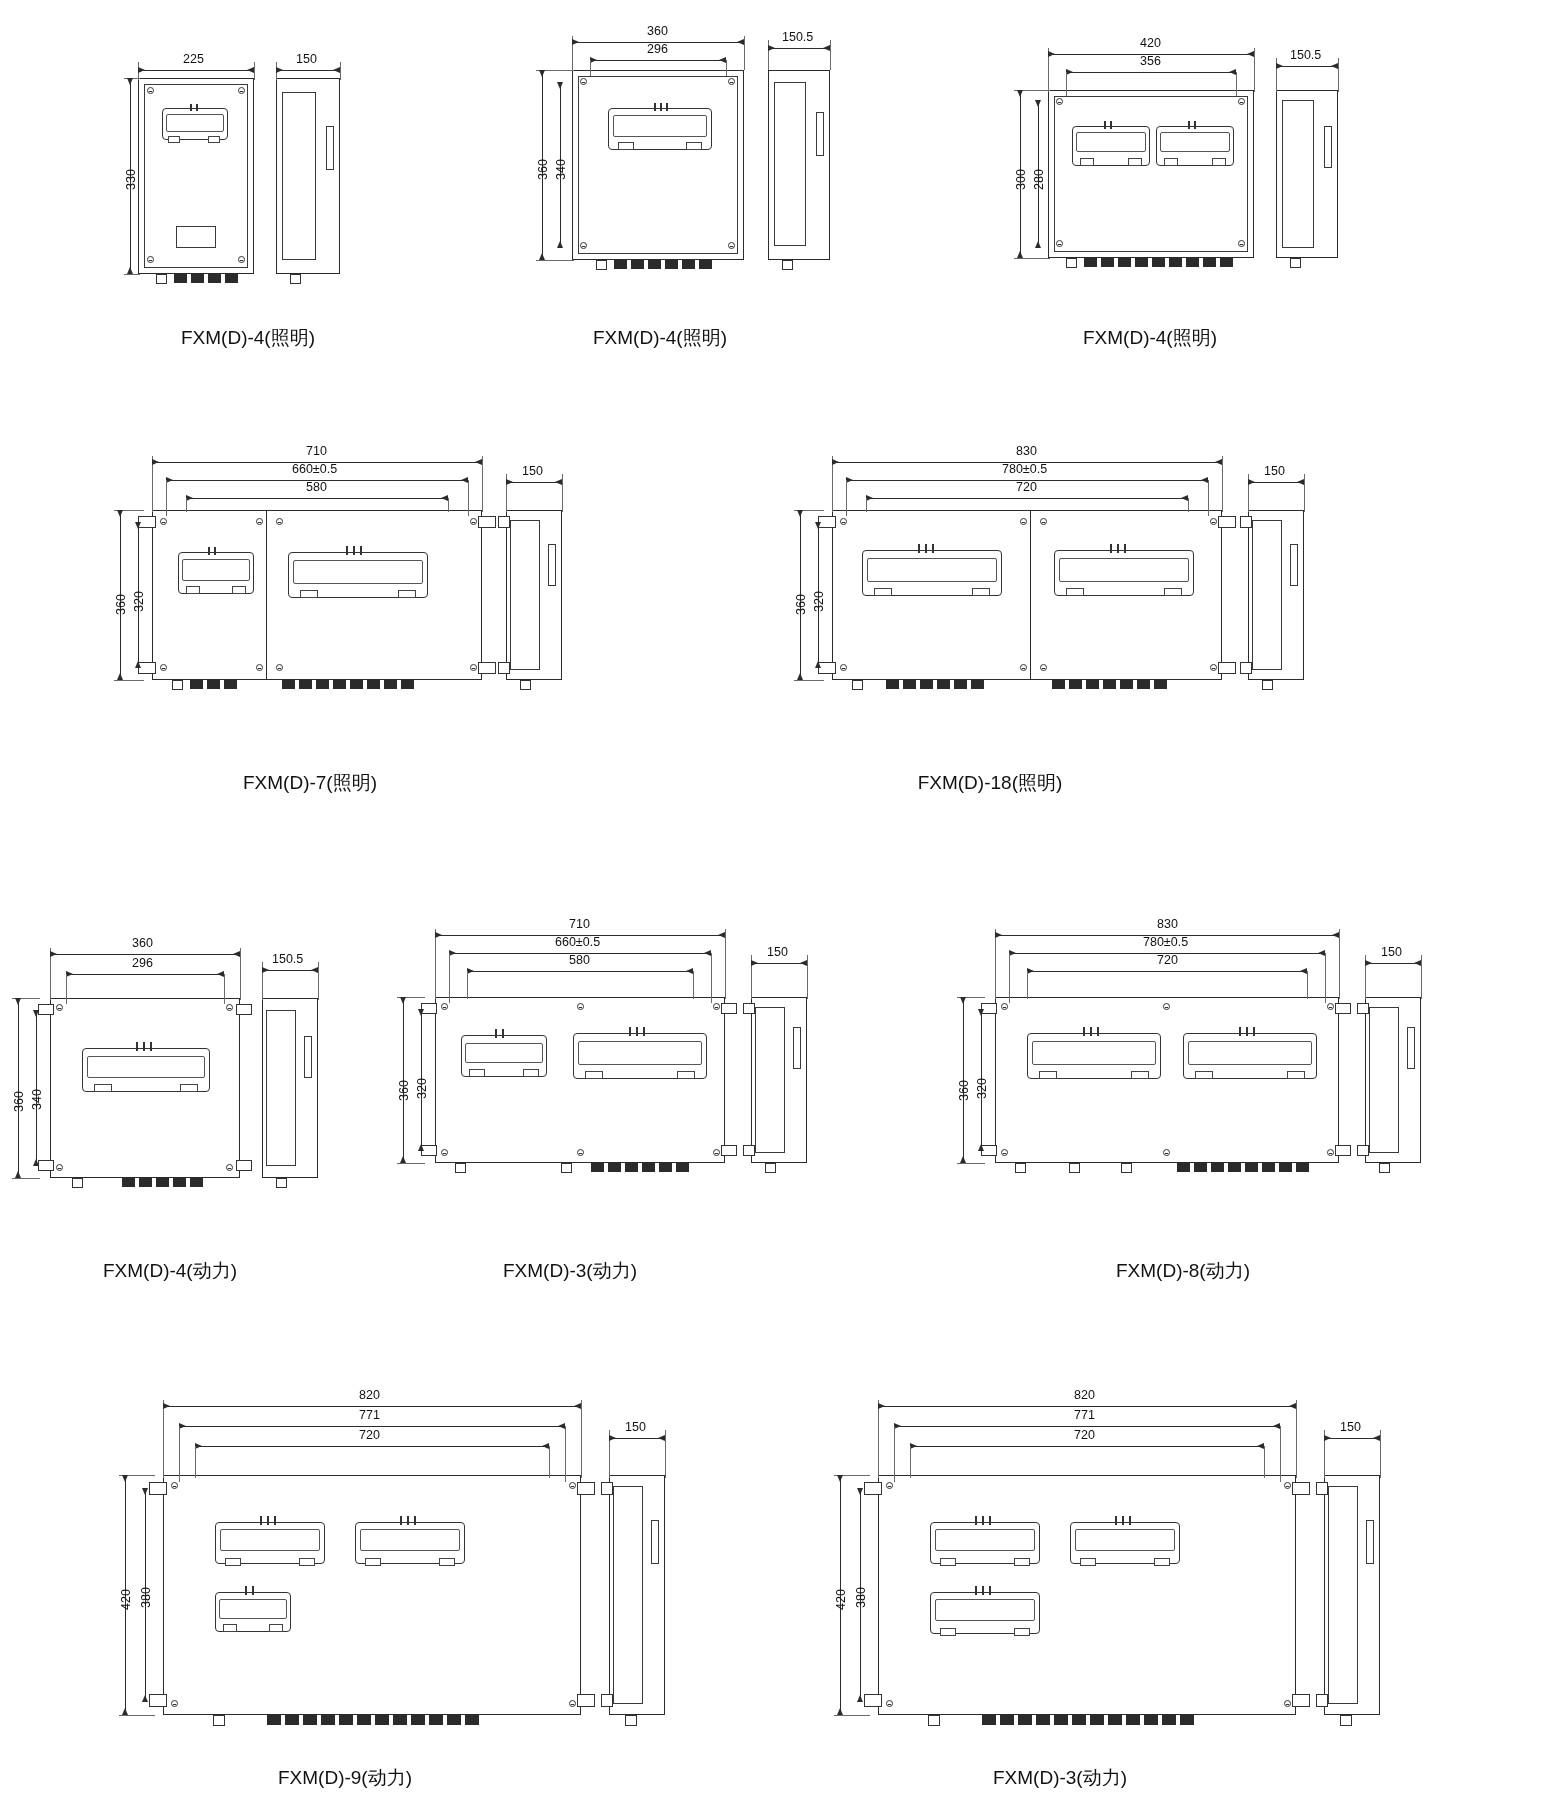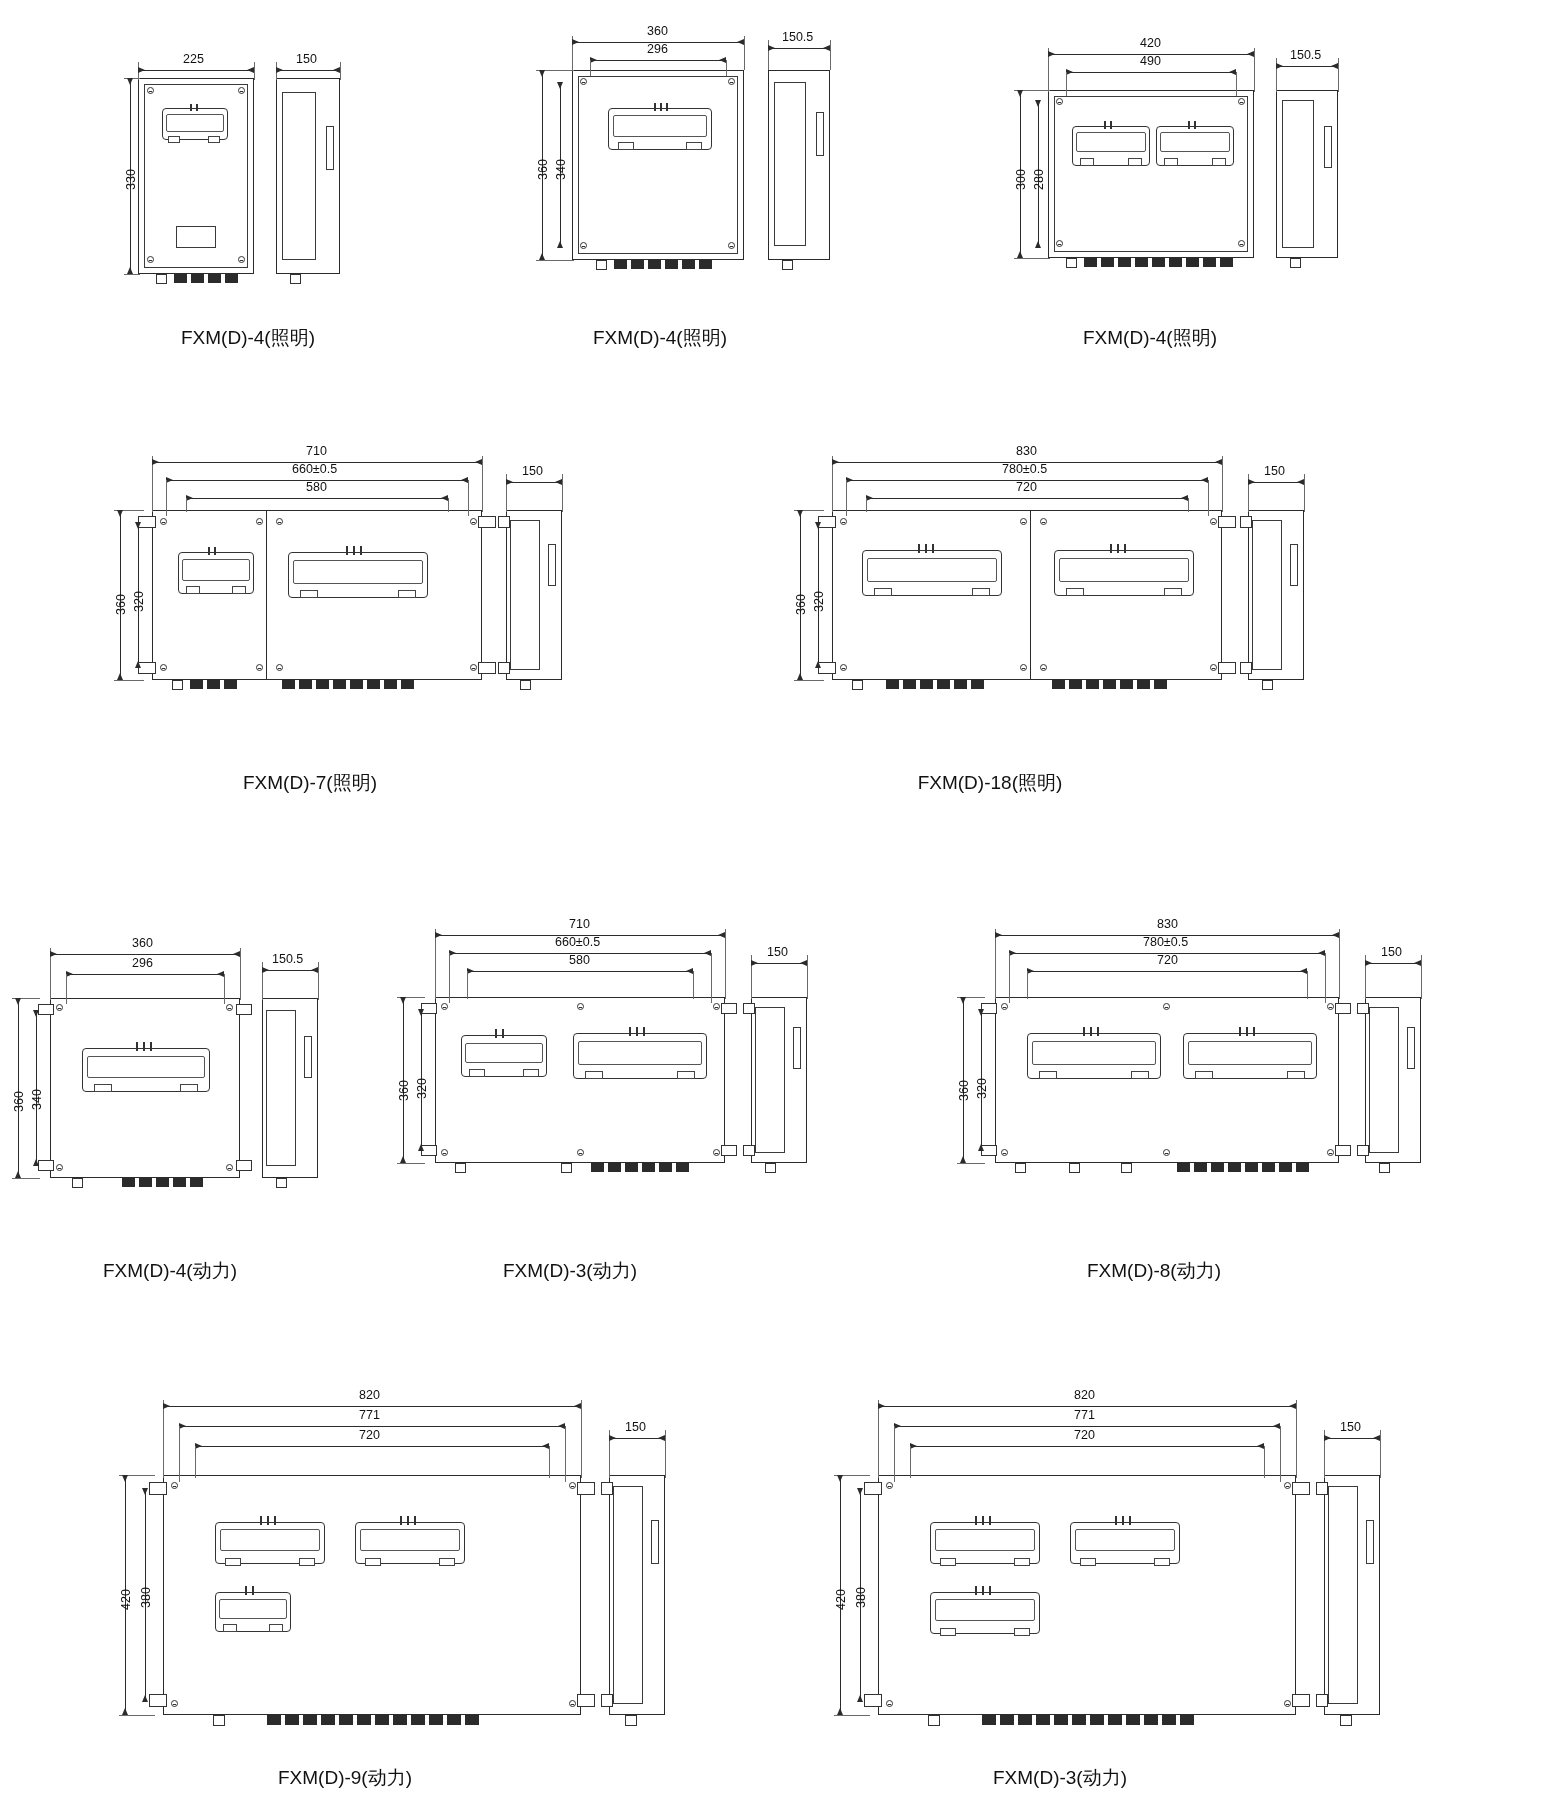--- a/index.html
+++ b/index.html
@@ -194,21 +194,21 @@
   <div class="ln h" style="left:48px;top:24px;width:206px;"></div>
   <div class="arrowR" style="left:48px;top:21px;"></div>
   <div class="arrowL" style="left:247px;top:21px;"></div>
   <div class="dimtxt" style="left:140px;top:6px;">420</div>
 
   <div class="ln h" style="left:66px;top:42px;width:170px;"></div>
   <div class="arrowR" style="left:66px;top:39px;"></div>
   <div class="arrowL" style="left:229px;top:39px;"></div>
   <div class="ln v ext" style="left:66px;top:42px;height:24px;"></div>
   <div class="ln v ext" style="left:236px;top:42px;height:24px;"></div>
-  <div class="dimtxt" style="left:140px;top:24px;">490</div>
+  <div class="dimtxt" style="left:140px;top:24px;">356</div>
 
   <div class="ln h ext" style="left:14px;top:60px;width:36px;"></div>
   <div class="ln h ext" style="left:14px;top:228px;width:36px;"></div>
   <div class="ln v" style="left:20px;top:60px;height:168px;"></div>
   <div class="arrowD" style="left:17px;top:60px;"></div>
   <div class="arrowU" style="left:17px;top:221px;"></div>
   <div class="dimtxt vert" style="left:14px;top:160px;">300</div>
 
   <div class="ln v" style="left:38px;top:70px;height:148px;"></div>
   <div class="arrowD" style="left:35px;top:70px;"></div>
@@ -616,21 +616,21 @@
   <div class="arrowD" style="left:23px;top:94px;"></div>
   <div class="arrowU" style="left:23px;top:229px;"></div>
   <div class="dimtxt vert" style="left:20px;top:184px;">320</div>
   <div class="ln v ext" style="left:410px;top:40px;height:44px;"></div>
   <div class="ln v ext" style="left:466px;top:40px;height:44px;"></div>
   <div class="ln h" style="left:410px;top:48px;width:56px;"></div>
   <div class="arrowR" style="left:410px;top:45px;"></div>
   <div class="arrowL" style="left:459px;top:45px;"></div>
   <div class="dimtxt" style="left:426px;top:30px;">150</div>
 </div>
-<div class="caption" style="left:984px;top:1258px;width:340px;">FXM(D)-8(动力)</div>
+<div class="caption" style="left:1013px;top:1258px;width:340px;">FXM(D)-8(动力)</div>
 
 <div class="fig" style="left:115px;top:1370px;width:560px;height:390px;">
   <div class="box" style="left:48px;top:105px;width:418px;height:240px;"></div>
   <div class="ear" style="left:34px;top:112px;width:18px;height:13px;"></div>
   <div class="ear" style="left:462px;top:112px;width:18px;height:13px;"></div>
   <div class="ear" style="left:34px;top:324px;width:18px;height:13px;"></div>
   <div class="ear" style="left:462px;top:324px;width:18px;height:13px;"></div>
   <div class="screw" style="left:56px;top:112px;"></div>
   <div class="screw" style="left:454px;top:112px;"></div>
   <div class="screw" style="left:56px;top:330px;"></div>

